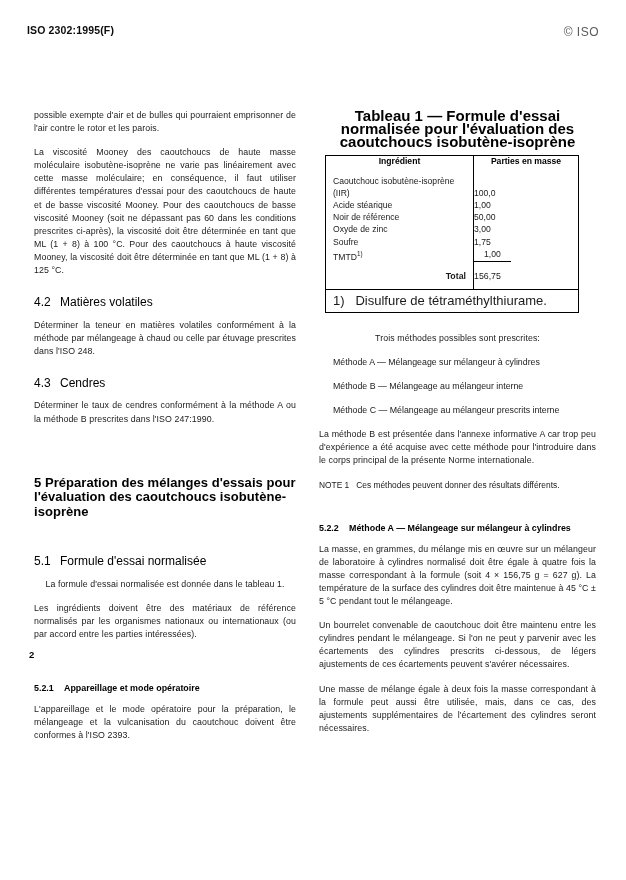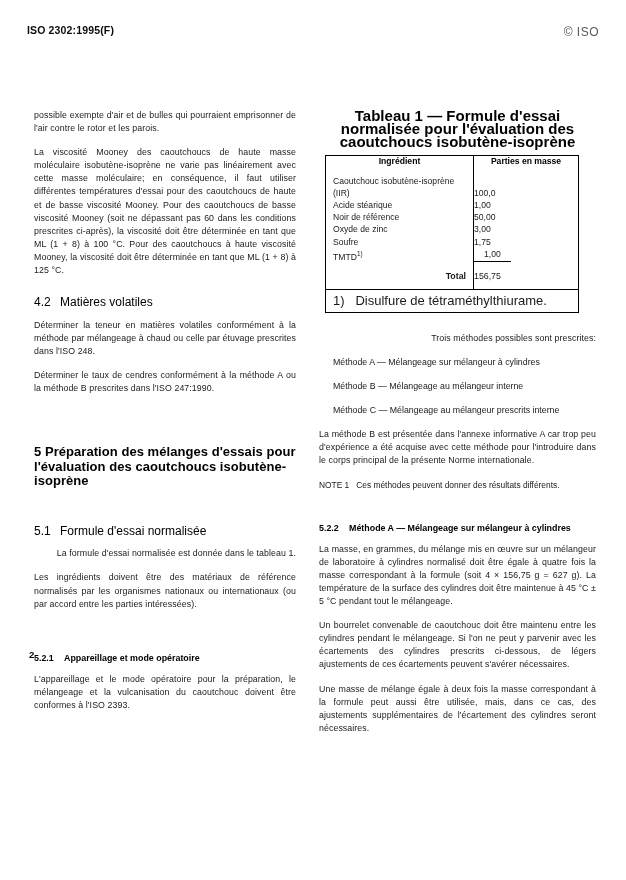--- a/index.html
+++ b/index.html
@@ -68,21 +68,21 @@
 
   p.body {
     margin: 0 0 11px 0;
     font-size: 8.8px;
     line-height: 13.1px;
     text-align: justify;
     text-justify: inter-word;
     color: #1a1a1a;
     letter-spacing: 0.08px;
   }
-  p.nojust { text-align: right; }
+  p.nojust { text-align: center; }
 
   h2.clause {
     margin: 20px 0 11px 0;
     font-size: 13px;
     font-weight: bold;
     line-height: 14.6px;
     color: #000000;
     letter-spacing: 0.05px;
   }
   h3.sub {
@@ -222,20 +222,23 @@
 
       <p class="body">possible exempte d'air et de bulles qui pourraient emprisonner de l'air contre le rotor et les parois.</p>
 
       <p class="body">La viscosité Mooney des caoutchoucs de haute masse moléculaire isobutène-isoprène ne varie pas linéairement avec cette masse moléculaire; en conséquence, il faut utiliser différentes températures d'essai pour des caoutchoucs de haute et de basse viscosité Mooney. Pour des caoutchoucs de basse viscosité Mooney (soit ne dépassant pas 60 dans les conditions prescrites ci-après), la viscosité doit être déterminée en tant que ML (1 + 8) à 100 °C. Pour des caoutchoucs à haute viscosité Mooney, la viscosité doit être déterminée en tant que ML (1 + 8) à 125 °C.</p>
 
       <h3 class="sub">
         <span class="num">4.2</span><span>Matières volatiles</span>
       </h3>
       <p class="body">Déterminer la teneur en matières volatiles conformément à la méthode par mélangeage à chaud ou celle par étuvage prescrites dans l'ISO 248.</p>
 
+      <h3 class="sub">
+        <span class="num">4.3</span><span>Cendres</span>
+      </h3>
       <p class="body">Déterminer le taux de cendres conformément à la méthode A ou la méthode B prescrites dans l'ISO 247:1990.</p>
 
       <div class="gap-l"></div>
 
       <h2 class="clause">5   Préparation des mélanges d'essais pour l'évaluation des caoutchoucs isobutène-isoprène</h2>
 
       <div class="gap-s"></div>
 
       <h3 class="sub">
         <span class="num">5.1</span><span>Formule d'essai normalisée</span>

